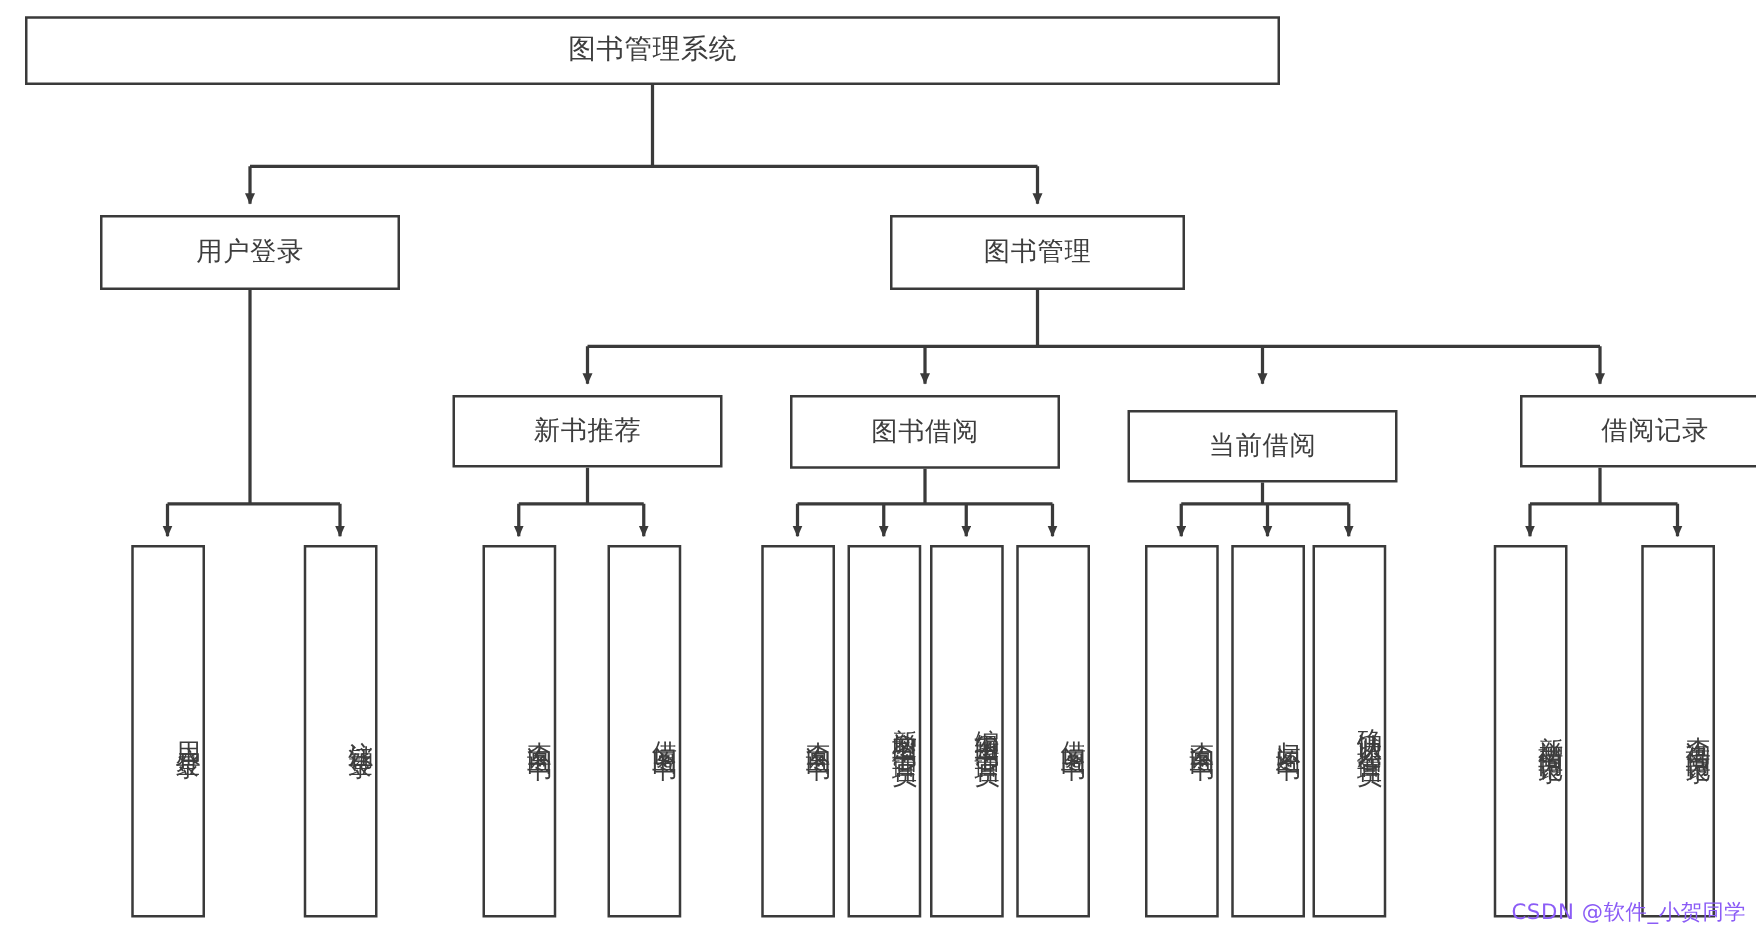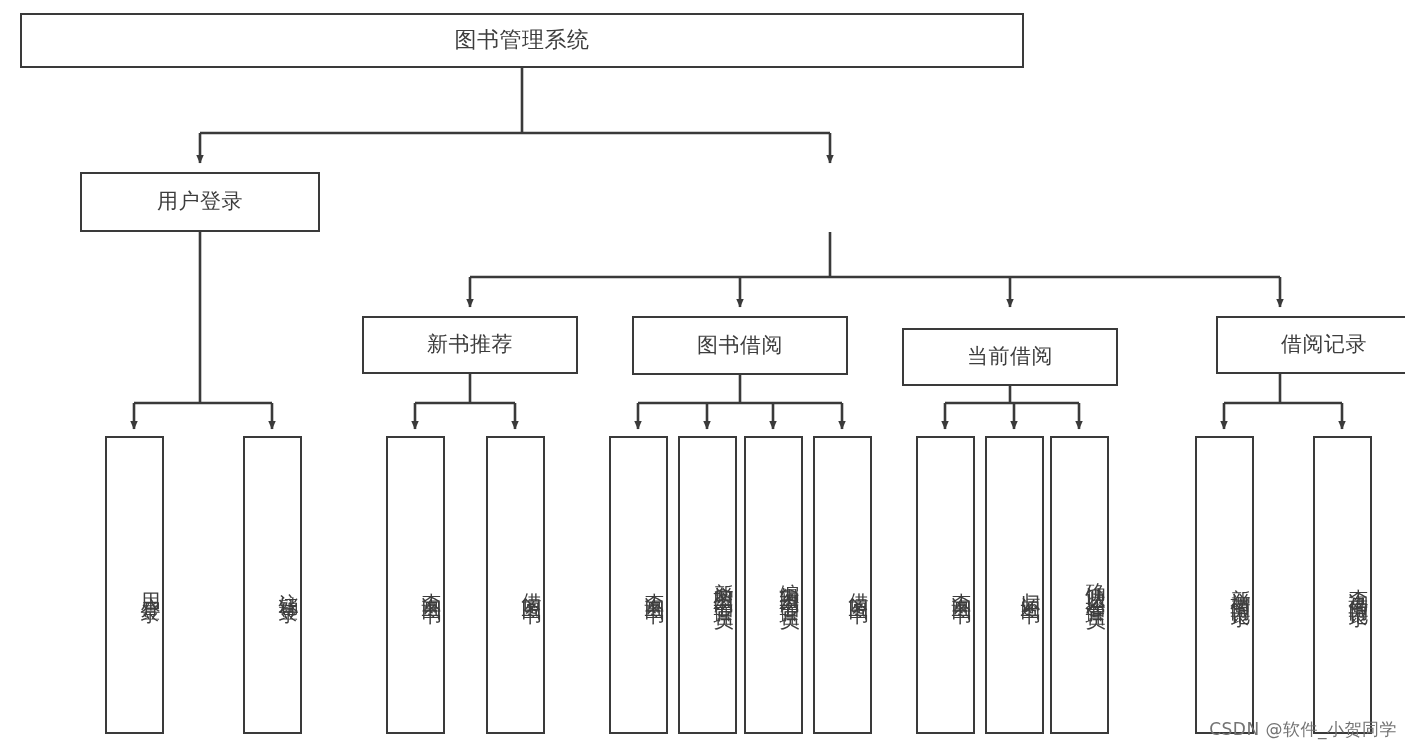--- a/index.html
+++ b/index.html
@@ -49,21 +49,21 @@
     left:0; top:0;
     width:1405px; height:747px;
     pointer-events:none;
   }
   
   #watermark{
     position:absolute;
     right:8px;
     bottom:6px;
     font-size:17px;
-    color:#737373;
+    color:#8b5cf6;
     white-space:nowrap;
     letter-spacing:0.5px;
   }
 </style>
 </head>
 <body>
 
 <div id="canvas">
 
   <svg id="wires" viewBox="0 0 1405 747" width="1405" height="747">
@@ -116,20 +116,23 @@
     </g>
   </svg>
 
   <div class="node h root" style="left:20px;top:13px;width:1004px;height:55px;">
     <span class="lbl">图书管理系统</span>
   </div>
 
   <div class="node h" style="left:80px;top:172px;width:240px;height:60px;">
     <span class="lbl">用户登录</span>
   </div>
+  <div class="node h" style="left:712px;top:172px;width:236px;height:60px;">
+    <span class="lbl">图书管理</span>
+  </div>
 
   <div class="node h" style="left:362px;top:316px;width:216px;height:58px;text-align:right;">
     <span class="lbl">新书推荐</span>
   </div>
   <div class="node h" style="left:632px;top:316px;width:216px;height:59px;">
     <span class="lbl">图书借阅</span>
   </div>
   <div class="node h" style="left:902px;top:316px;width:216px;height:58px;margin-top:12px;">
     <span class="lbl">当前借阅</span>
   </div>

